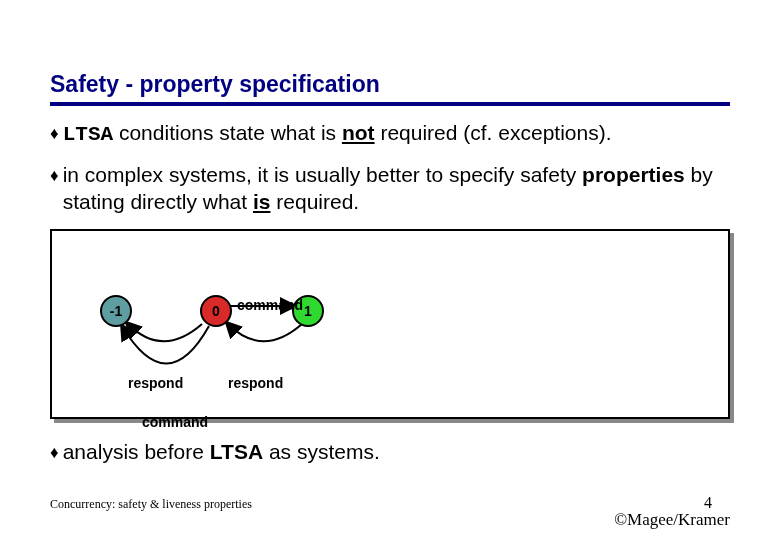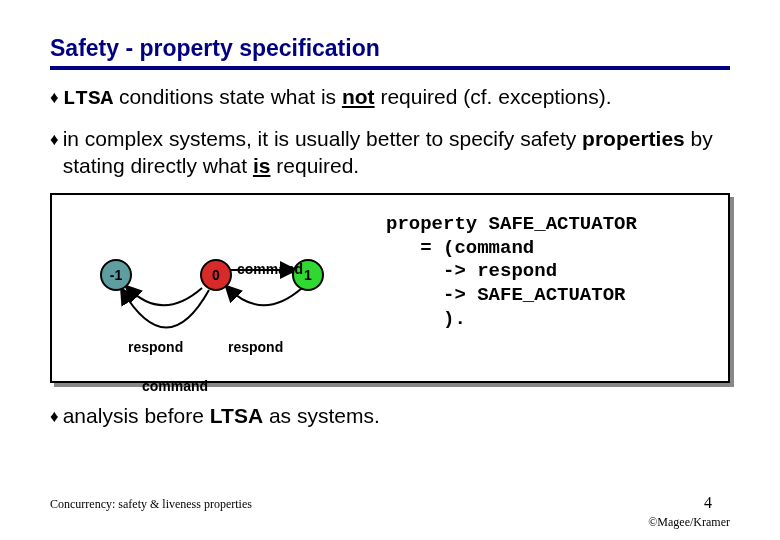--- a/index.html
+++ b/index.html
@@ -9,20 +9,21 @@
     background: #ffffff;
     font-family: "Trebuchet MS", "Lucida Sans", Arial, sans-serif;
     position: relative;
     padding: 35px 50px 20px 50px;
   }
   .title {
     font-size: 23px;
     font-weight: bold;
     color: #000080;
     margin-bottom: 4px;
+    margin-top: 36px;
   }
   .title-underline {
     height: 4px;
     background: #000080;
     width: 100%;
     margin-bottom: 14px;
   }
   .bullet-row {
     display: flex;
     align-items: flex-start;
@@ -119,21 +120,21 @@
     bottom: 28px;
     right: 68px;
     font-size: 16px;
     color: #000;
     font-family: "Times New Roman", serif;
   }
   .copyright {
     position: absolute;
     bottom: 10px;
     right: 50px;
-    font-size: 12px;
+    font-size: 17px;
     color: #000;
     font-family: "Times New Roman", serif;
   }
 </style>
 </head>
 <body>
 
 <div class="title">Safety - property specification</div>
 <div class="title-underline"></div>
 
@@ -172,25 +173,20 @@
     <div class="node node-blue" style="left:48px; top:64px;">-1</div>
     <div class="node node-red" style="left:148px; top:64px;">0</div>
     <div class="node node-green" style="left:240px; top:64px;">1</div>
 
     <div class="glabel" style="left:185px; top:38px;">command</div>
     <div class="glabel" style="left:76px; top:116px;">respond</div>
     <div class="glabel" style="left:176px; top:116px;">respond</div>
     <div class="glabel" style="left:90px; top:155px;">command</div>
   </div>
 
-  <div class="code-area"><span>property SAFE_ACTUATOR</span>
-<span>   = (command</span>
-<span>     -&gt; respond</span>
-<span>     -&gt; SAFE_ACTUATOR</span>
-<span>     ).</span></div>
 </div>
 
 <div class="bullet-row">
   <span class="diamond">♦</span>
   <span class="content-text">
     <span>  analysis before </span><span class="bold">LTSA</span><span> as systems.</span>
   </span>
 </div>
 
 <div class="footer">Concurrency: safety &amp; liveness properties</div>

